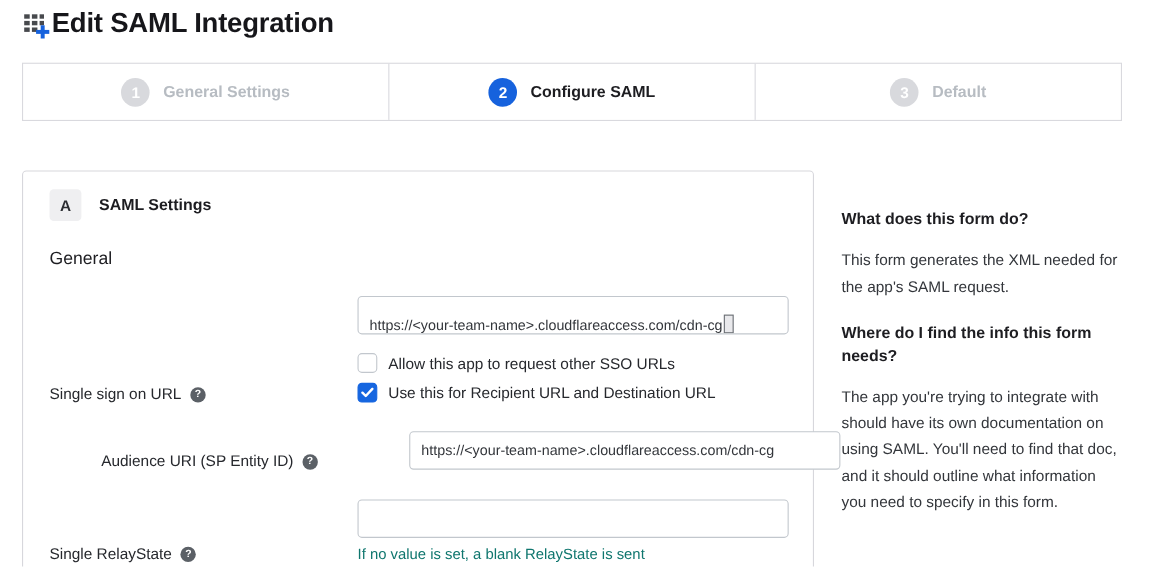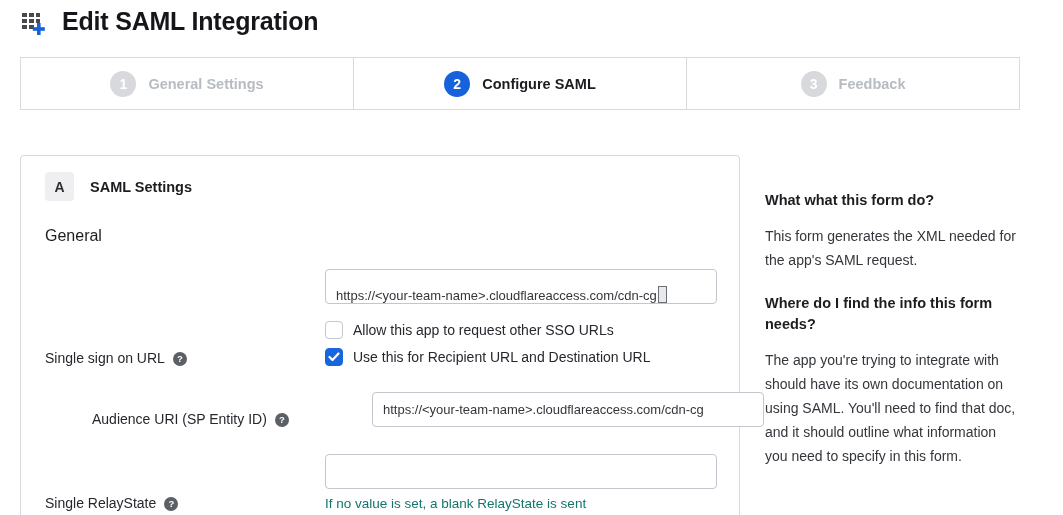--- a/index.html
+++ b/index.html
@@ -8,21 +8,21 @@
     position: relative;
     overflow: hidden;
     background: #ffffff;
     font-family: "Liberation Sans", sans-serif;
     color: #1d1d21;
   }
 
   
   .title-bar {
     position: absolute; left: 20px; top: 6px;
-    display: flex; align-items: center; gap: 16px;
+    display: flex; align-items: center; gap: 1px;
   }
   .app-icon { width: 26px; height: 26px; flex: 0 0 auto; margin-top: 4px; }
   .page-title {
     font-size: 25px; font-weight: 700; letter-spacing: -0.2px; color: #16161a;
   }
 
   
   .steps {
     position: absolute; left: 20px; top: 57px; width: 1000px; height: 53px;
     display: flex;
@@ -160,21 +160,21 @@
   <div class="step">
     <span class="step-circle">1</span>
     <span class="step-label">General Settings</span>
   </div>
   <div class="step active">
     <span class="step-circle">2</span>
     <span class="step-label">Configure SAML</span>
   </div>
   <div class="step">
     <span class="step-circle">3</span>
-    <span class="step-label">Feedback</span>
+    <span class="step-label">Default</span>
   </div>
 </nav>
 
 <section class="panel">
   <div class="panel-header">
     <span class="section-badge">A</span>
     <span class="panel-title">SAML Settings</span>
   </div>
 
   <h2 class="subsection-heading">General</h2>
@@ -222,17 +222,17 @@
       <span class="help-icon">?</span>
     </div>
     <div class="row-control">
       <input class="text-input" type="text" value="" style="">
       <div class="helper-text">If no value is set, a blank RelayState is sent</div>
     </div>
   </div>
 </section>
 
 <aside class="help-sidebar">
-  <h4>What what this form do?</h4>
+  <h4>What does this form do?</h4>
   <p>This form generates the XML needed for the app's SAML request.</p>
   <h4>Where do I find the info this form needs?</h4>
   <p>The app you're trying to integrate with should have its own documentation on using SAML. You'll need to find that doc, and it should outline what information you need to specify in this form.</p>
 </aside>
 
 </body></html>

